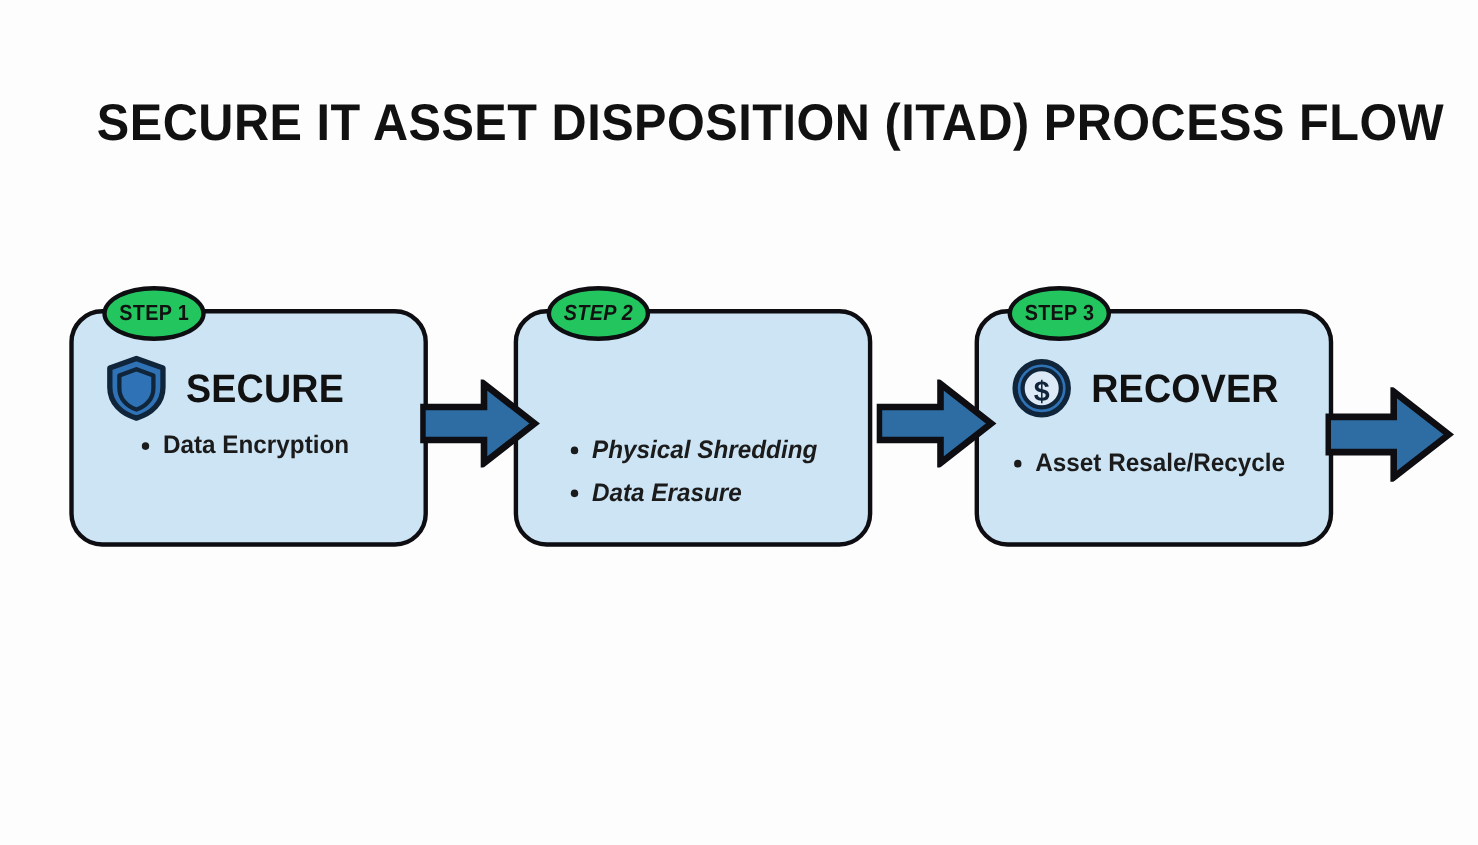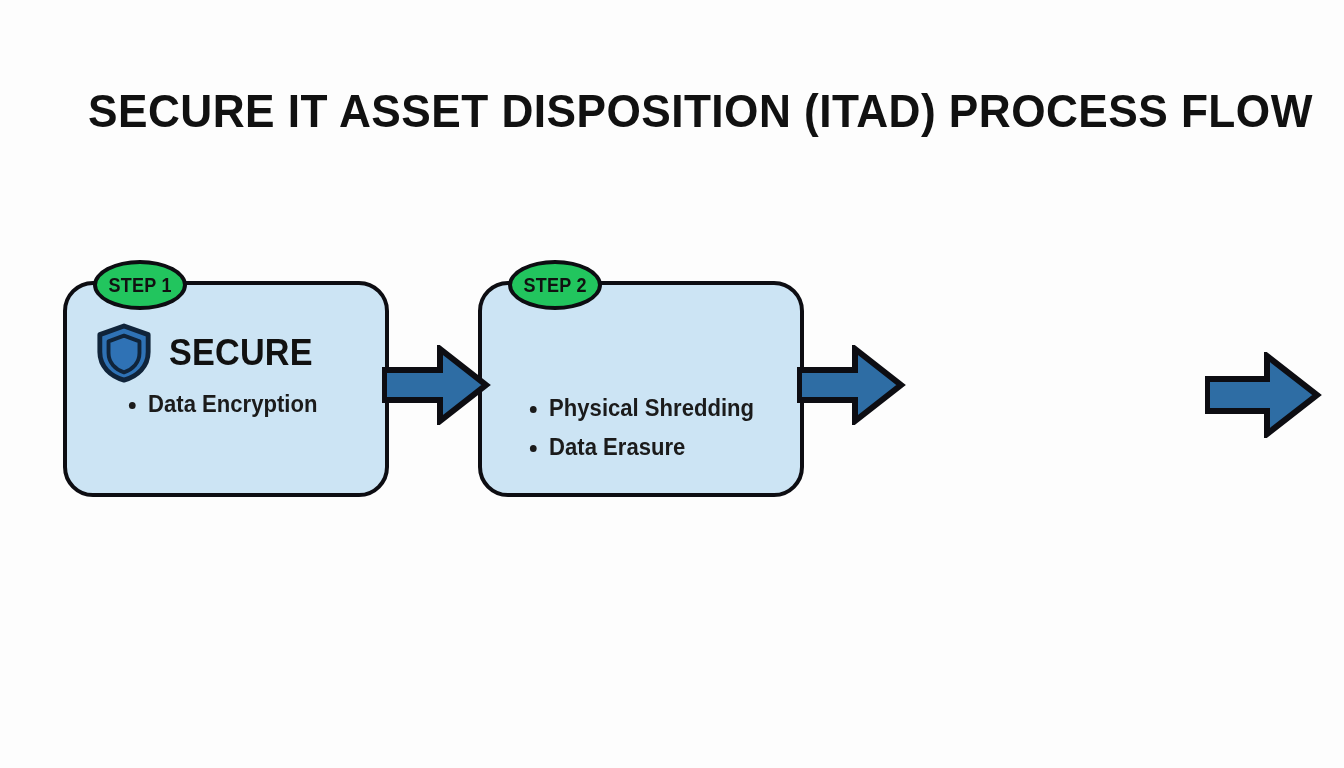--- a/index.html
+++ b/index.html
@@ -41,21 +41,21 @@
   .card {
     position: absolute;
     top: 281px;
     height: 216px;
     background: #cce4f4;
     border: 4px solid #0d0d12;
     border-radius: 30px;
     box-sizing: border-box;
   }
   .card-1 { left: 63px;  width: 326px; }
-  .card-2 { left: 478px; width: 326px; }
+  .card-2 { left: 467px; width: 326px; font-style: italic; }
   .card-3 { left: 886px; width: 326px; }
 
   
   .badge {
     position: absolute;
     left: 26px;
     top: -25px;
     width: 94px;
     height: 50px;
     background: #22c55e;
@@ -181,18 +181,34 @@
     <ul class="bullets">
       <li>Physical Shredding</li>
       <li>Data Erasure</li>
     </ul>
   </div>
 
   <svg class="arrow" style="left:797px; top:345px;" width="110" height="80" viewBox="0 0 110 80">
     <path d="M2 25 L58 25 L58 4 L104 40 L58 76 L58 55 L2 55 Z" fill="#2e6da4" stroke="#0d0d12" stroke-width="6" stroke-linejoin="miter"></path>
   </svg>
 
+  <div class="card card-3">
+    <div class="badge">
+      <span>STEP 3</span>
+    </div>
+    <div class="card-head">
+      <svg class="card-icon" viewBox="0 0 60 62">
+        <circle cx="30" cy="31" r="25" fill="#2f72b5" stroke="#10243a" stroke-width="5"></circle>
+        <circle cx="30" cy="31" r="18" fill="#dbeaf6" stroke="#10243a" stroke-width="4"></circle>
+        <text x="30" y="43" text-anchor="middle" font-family="Liberation Sans, sans-serif" font-size="27" font-weight="bold" fill="#10243a">$</text>
+      </svg>
+      <div class="card-title">RECOVER</div>
+    </div>
+    <ul class="bullets">
+      <li>Asset Resale/Recycle</li>
+    </ul>
+  </div>
 
   <svg class="arrow" style="left:1205px; top:352px;" width="120" height="86" viewBox="0 0 120 86">
     <path d="M2 27 L62 27 L62 4 L112 43 L62 82 L62 59 L2 59 Z" fill="#2e6da4" stroke="#0d0d12" stroke-width="6" stroke-linejoin="miter"></path>
   </svg>
 
 </div>
 
 </body></html>

